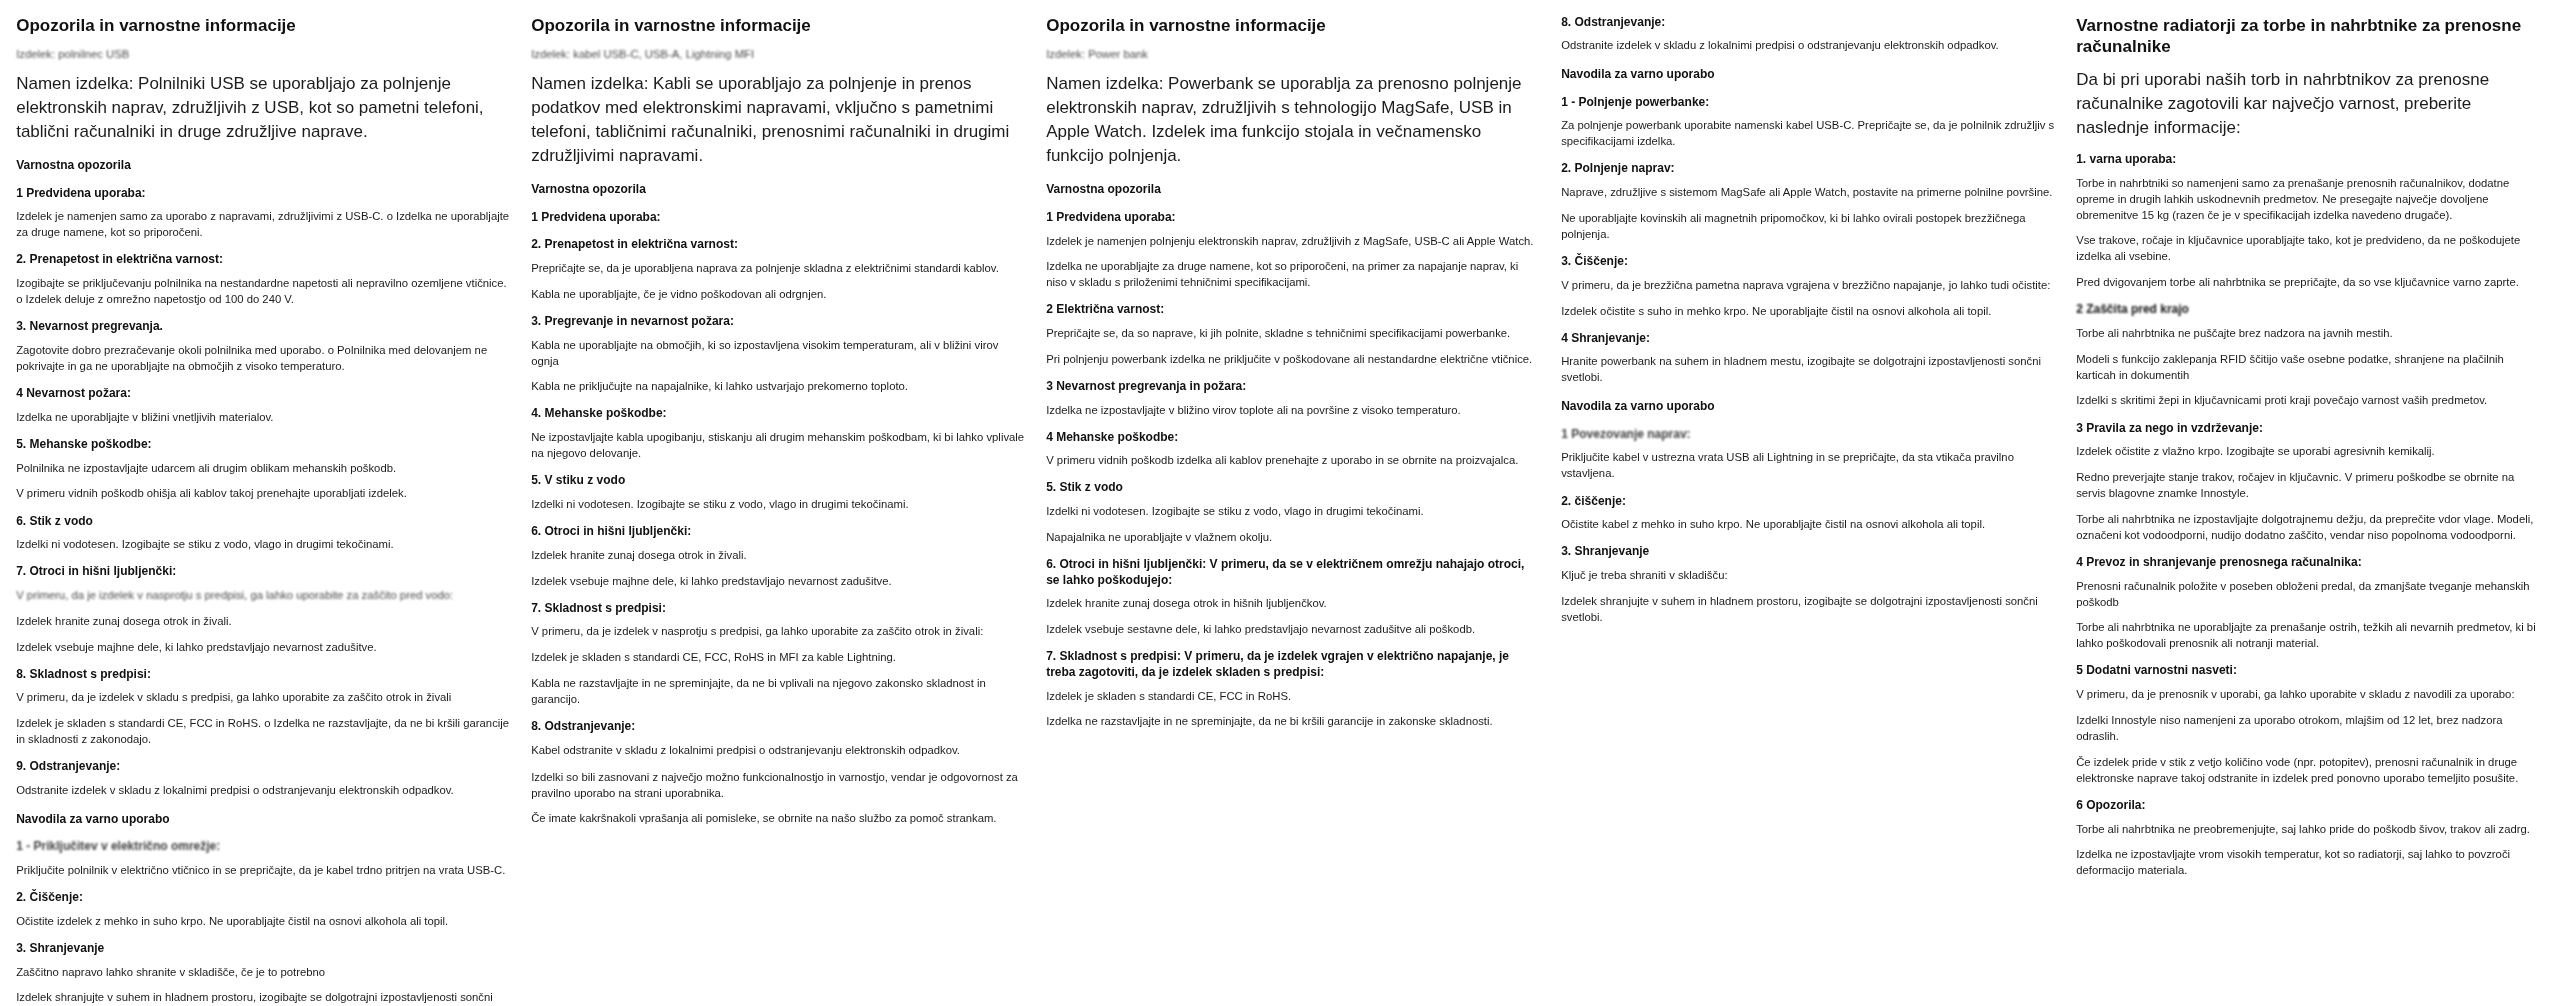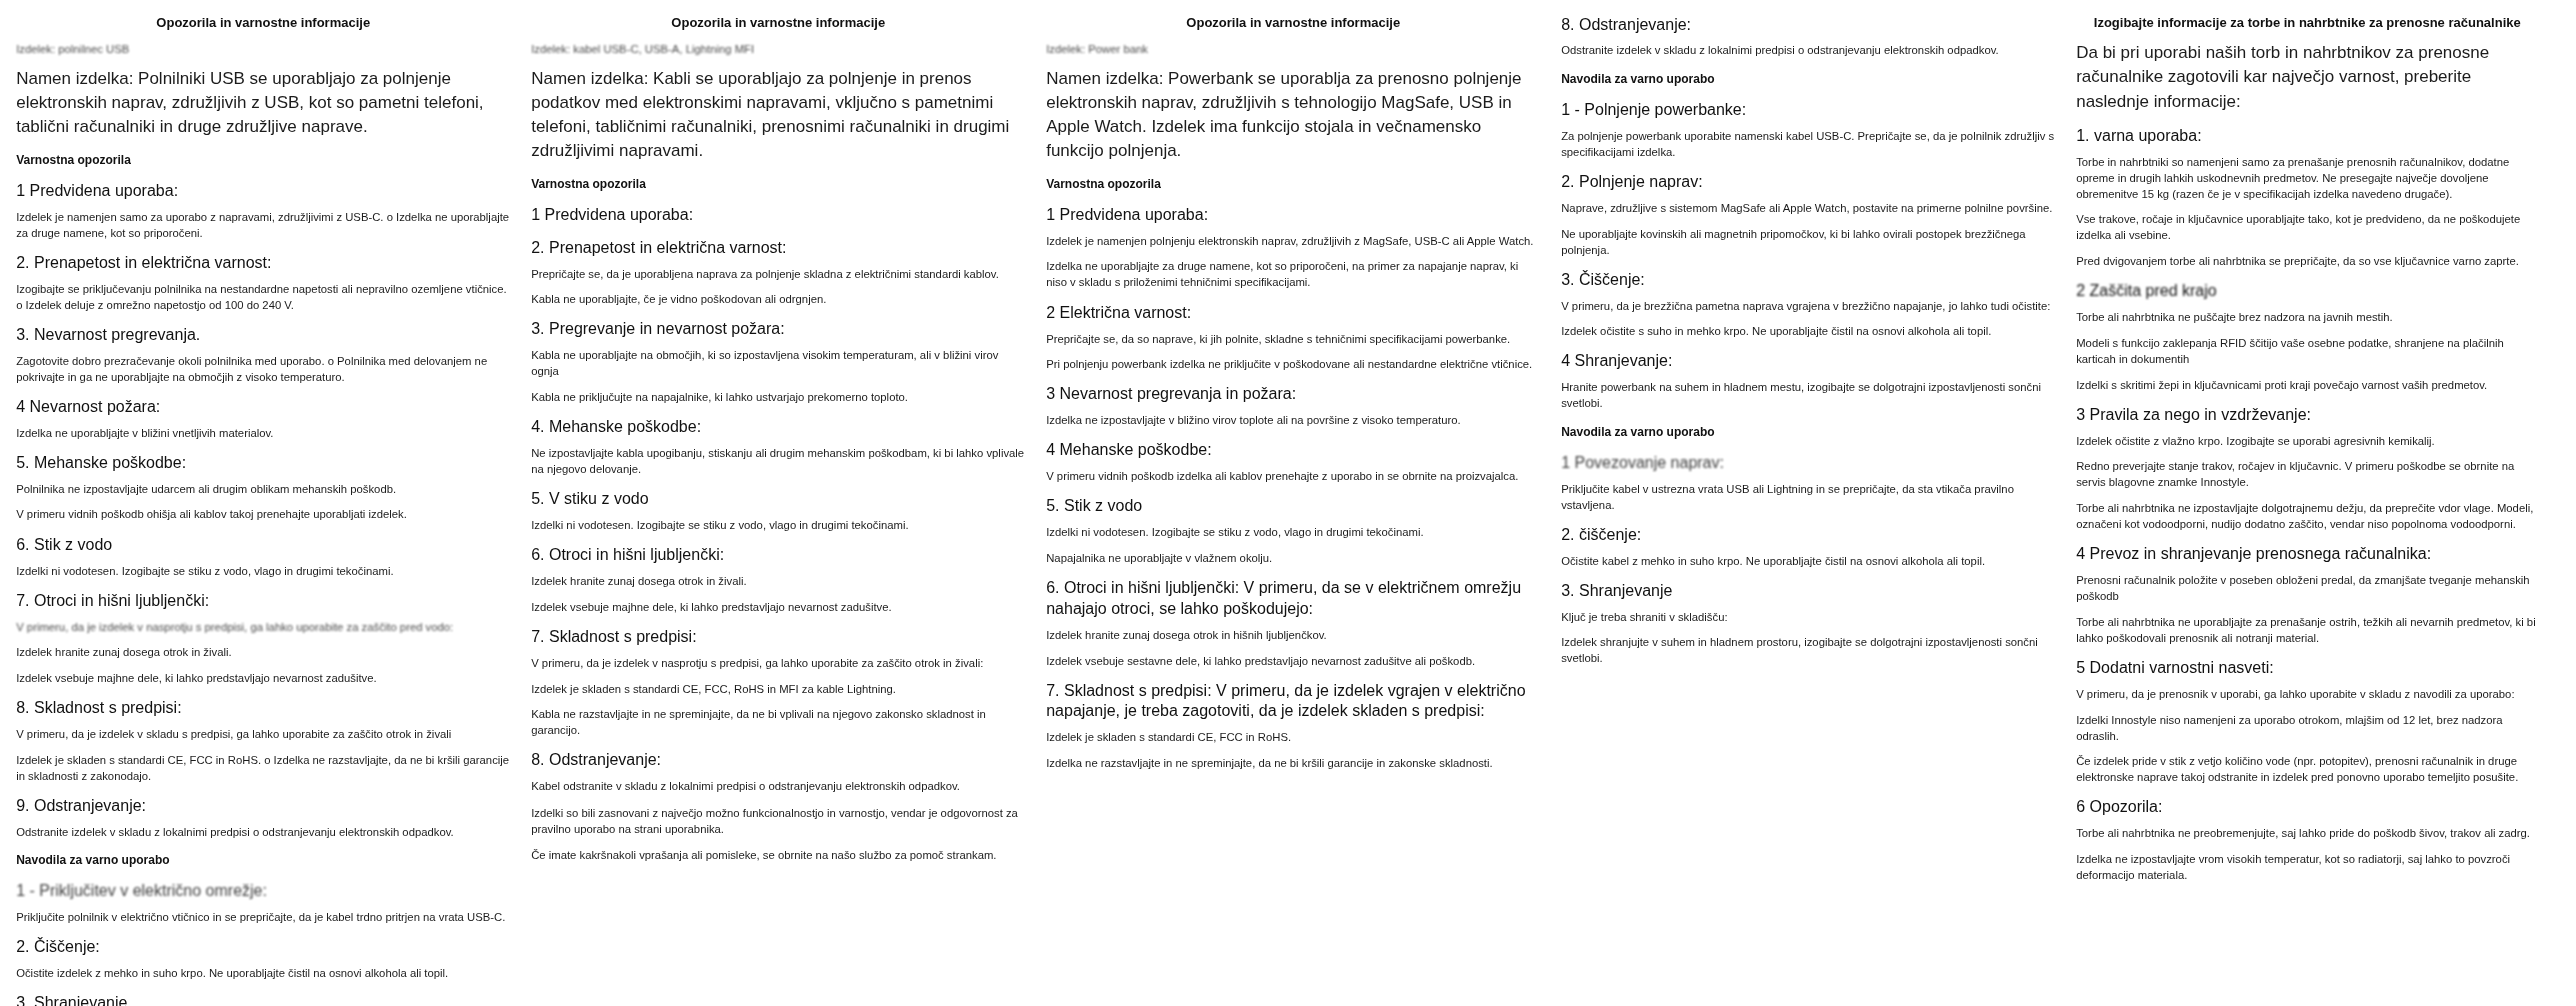--- a/index.html
+++ b/index.html
@@ -29,37 +29,36 @@
     flex: 1 1 0;
     min-width: 0;
   }
   .col.c1 { flex: 0 0 515px; }
   .col.c2 { flex: 0 0 515px; }
   .col.c3 { flex: 0 0 515px; }
   .col.c4 { flex: 0 0 515px; }
   .col.c5 { flex: 0 0 483px; }
 
   h2.sec {
-    font-size: 13px;
+    font-size: 17px;
     font-weight: bold;
     margin: 0 0 10.5px 0;
     line-height: 1.25;
     color: #111;
-    text-align: center;
   }
   h3.sub {
     font-size: 12px;
     font-weight: bold;
     margin: 13.7px 0 8px 0;
     line-height: 1.3;
     color: #111;
   }
   h4.subsub {
-    font-size: 16px;
-    font-weight: normal;
+    font-size: 12px;
+    font-weight: bold;
     margin: 12px 0 7.2px 0;
     line-height: 1.3;
     color: #111;
   }
   p.txt {
     font-size: 11.3px;
     line-height: 1.42;
     margin: 0 0 9.7px 0;
     color: #1c1c1c;
   }
@@ -230,21 +229,21 @@
 
     <h4 class="subsub">2. čiščenje:</h4>
     <p class="txt">Očistite kabel z mehko in suho krpo. Ne uporabljajte čistil na osnovi alkohola ali topil.</p>
 
     <h4 class="subsub">3. Shranjevanje</h4>
     <p class="txt">Ključ je treba shraniti v skladišču:</p>
     <p class="txt">Izdelek shranjujte v suhem in hladnem prostoru, izogibajte se dolgotrajni izpostavljenosti sončni svetlobi.</p>
   </div>
 
   <div class="col c5">
-    <h2 class="sec">Izogibajte informacije za torbe in nahrbtnike za prenosne računalnike</h2>
+    <h2 class="sec">Varnostne radiatorji za torbe in nahrbtnike za prenosne računalnike</h2>
     <p class="lead">Da bi pri uporabi naših torb in nahrbtnikov za prenosne računalnike zagotovili kar največjo varnost, preberite naslednje informacije:</p>
 
     <h4 class="subsub">1. varna uporaba:</h4>
     <p class="txt">Torbe in nahrbtniki so namenjeni samo za prenašanje prenosnih računalnikov, dodatne opreme in drugih lahkih uskodnevnih predmetov. Ne presegajte največje dovoljene obremenitve 15 kg (razen če je v specifikacijah izdelka navedeno drugače).</p>
     <p class="txt">Vse trakove, ročaje in ključavnice uporabljajte tako, kot je predvideno, da ne poškodujete izdelka ali vsebine.</p>
     <p class="txt">Pred dvigovanjem torbe ali nahrbtnika se prepričajte, da so vse ključavnice varno zaprte.</p>
 
     <h4 class="subsub blurword">2 Zaščita pred krajo</h4>
     <p class="txt">Torbe ali nahrbtnika ne puščajte brez nadzora na javnih mestih.</p>
     <p class="txt">Modeli s funkcijo zaklepanja RFID ščitijo vaše osebne podatke, shranjene na plačilnih karticah in dokumentih</p>

